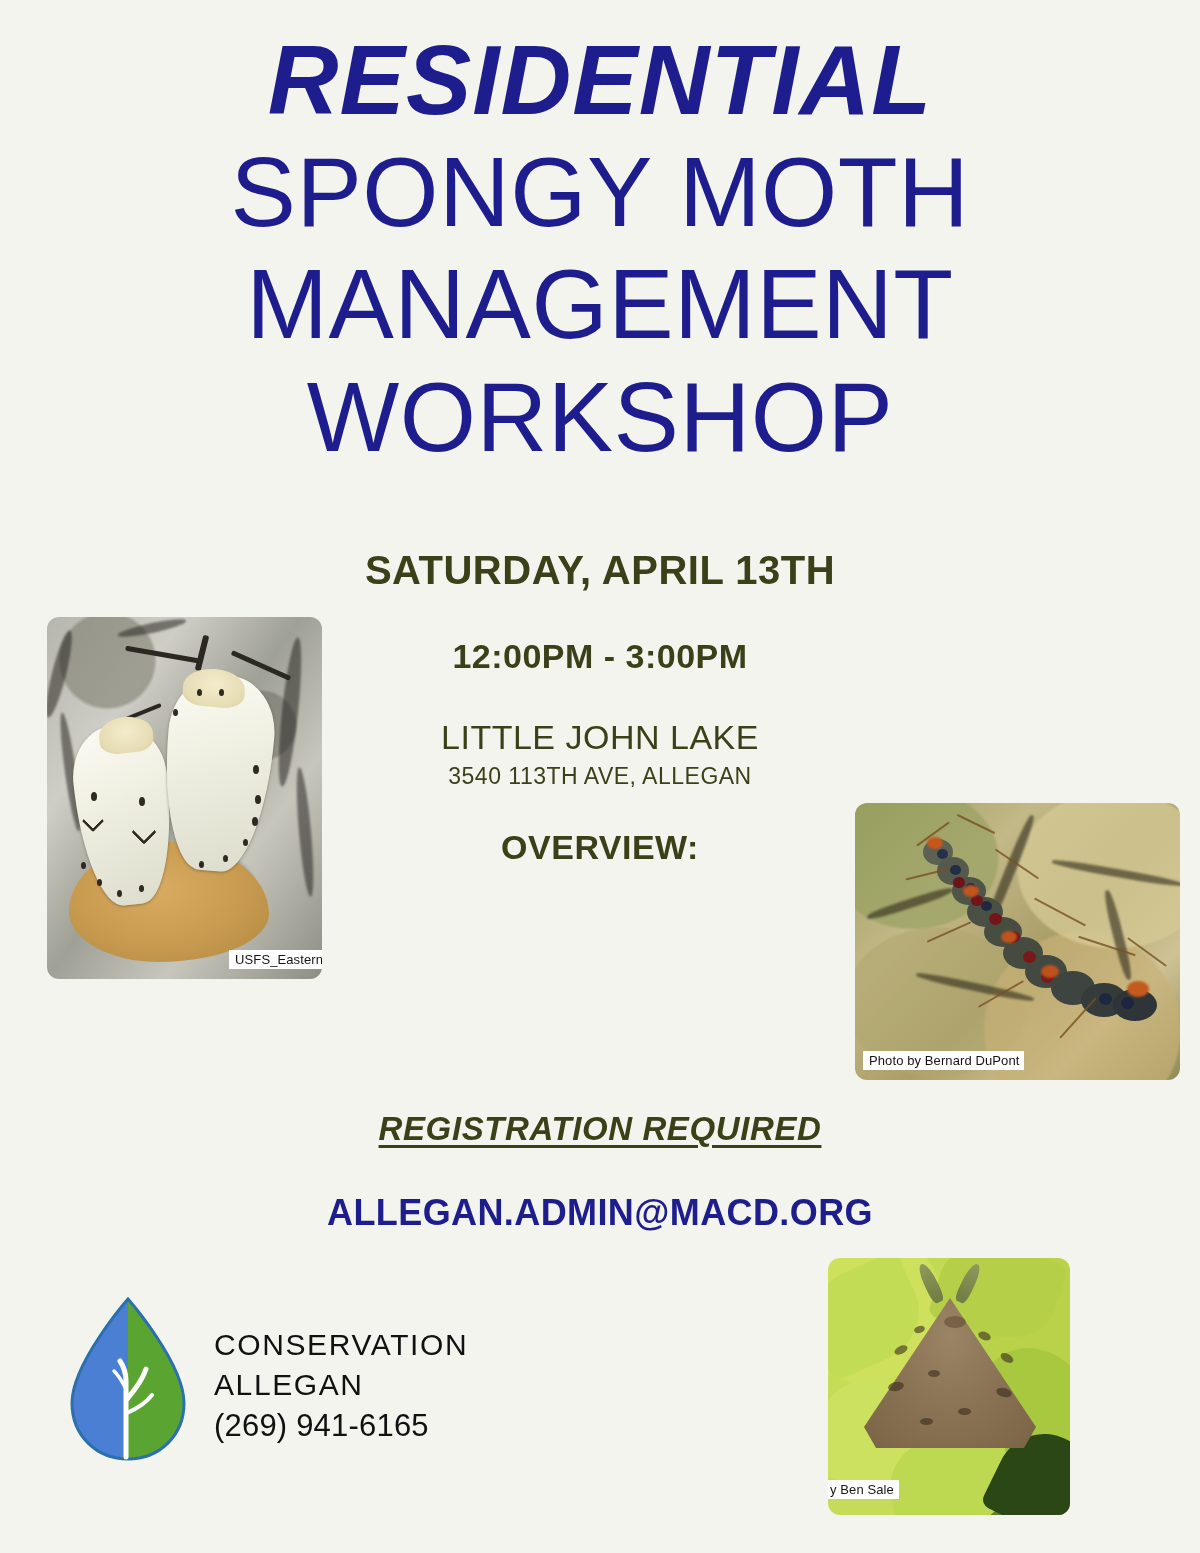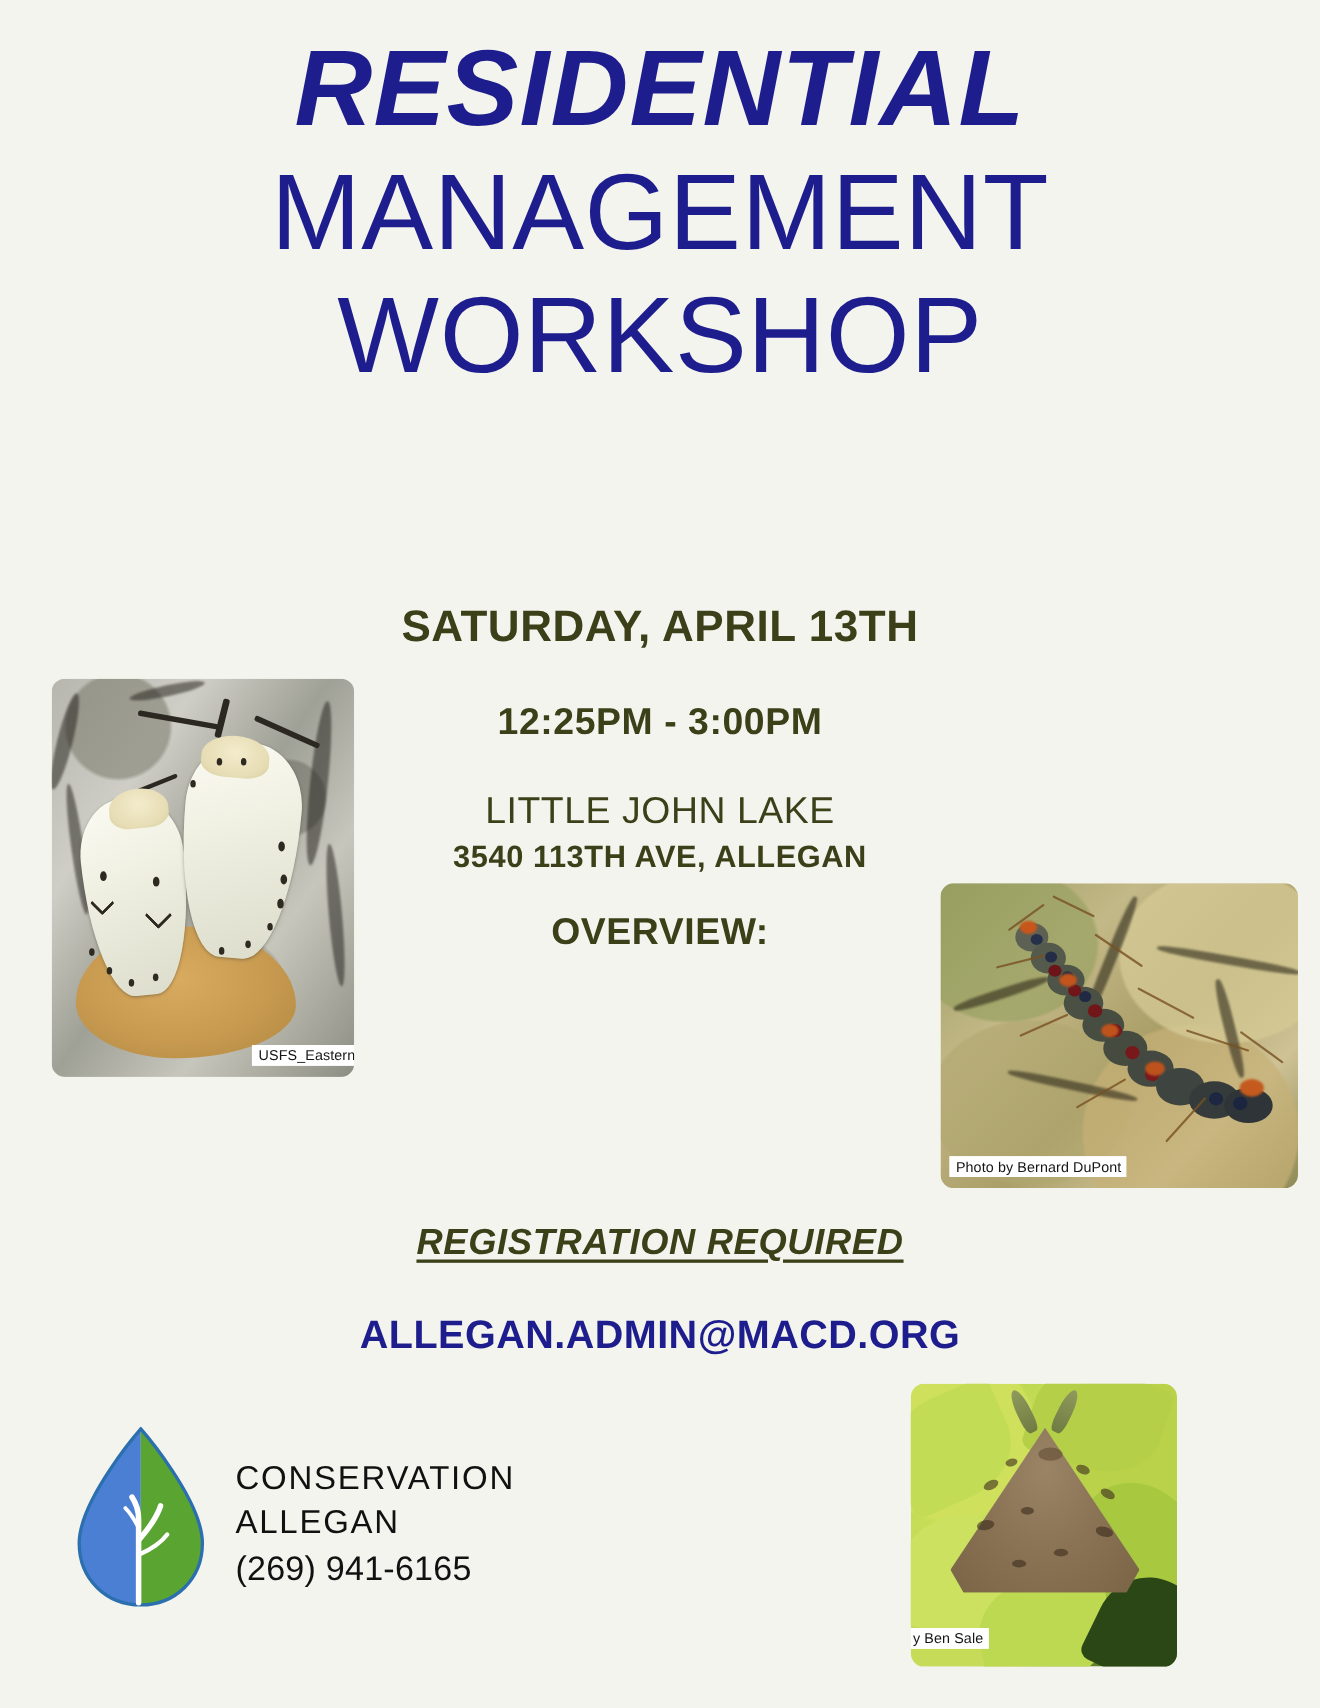--- a/index.html
+++ b/index.html
@@ -67,22 +67,22 @@
     letter-spacing: 0.5px;
     margin: 0 0 42px 0;
   }
   .venue-name {
     font-size: 34px;
     font-weight: normal;
     letter-spacing: 0.5px;
     margin: 0 0 6px 0;
   }
   .venue-address {
-    font-size: 28px;
-    font-weight: bold;
+    font-size: 23px;
+    font-weight: normal;
     letter-spacing: 0.5px;
     margin: 0;
   }
 
   
   .overview-block {
     position: absolute;
     top: 828px;
     left: 0;
     width: 1200px;
@@ -317,27 +317,28 @@
     margin-top: 4px;
   }
 </style>
 </head>
 <body>
 
 <div class="poster">
 
   <div class="headline-block">
     <div class="kicker">RESIDENTIAL</div>
+    <div class="title-line">SPONGY MOTH</div>
     <div class="title-line">MANAGEMENT</div>
     <div class="title-line">WORKSHOP</div>
   </div>
 
   <div class="detail-block">
     <div class="event-date">SATURDAY, APRIL 13TH</div>
-    <div class="event-time">12:25PM - 3:00PM</div>
+    <div class="event-time">12:00PM - 3:00PM</div>
     <div class="venue-name">LITTLE JOHN LAKE</div>
     <div class="venue-address">3540 113TH AVE, ALLEGAN</div>
   </div>
 
   <div class="overview-block">
     <div class="overview-heading">OVERVIEW:</div>
   </div>
 
   <div class="registration-line">REGISTRATION REQUIRED</div>
   <div class="contact-email">ALLEGAN.ADMIN@MACD.ORG</div>

